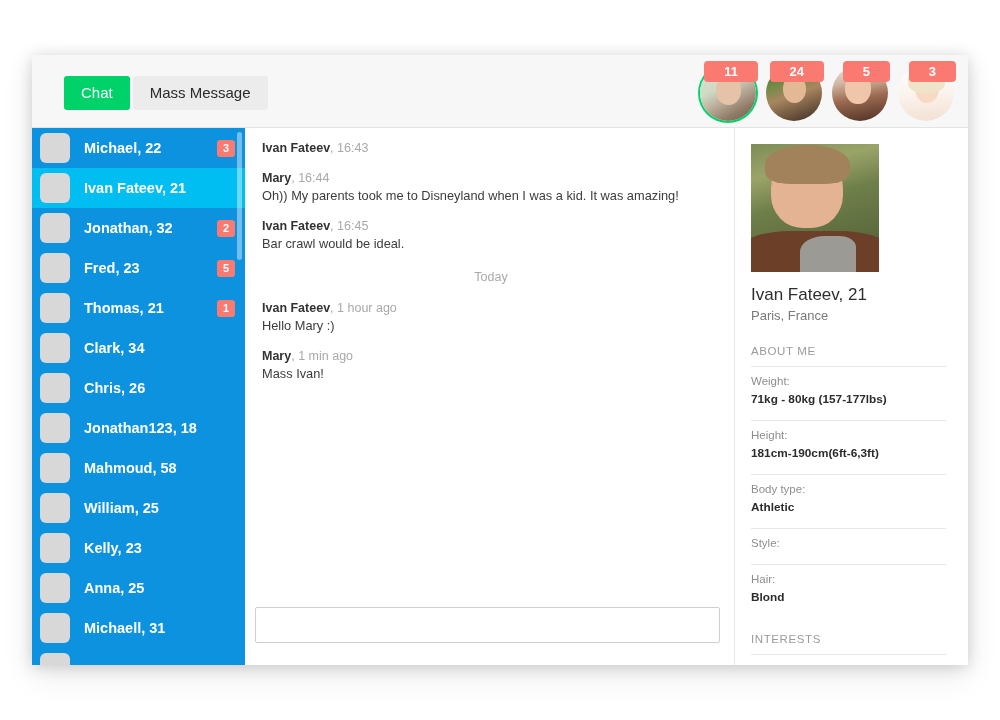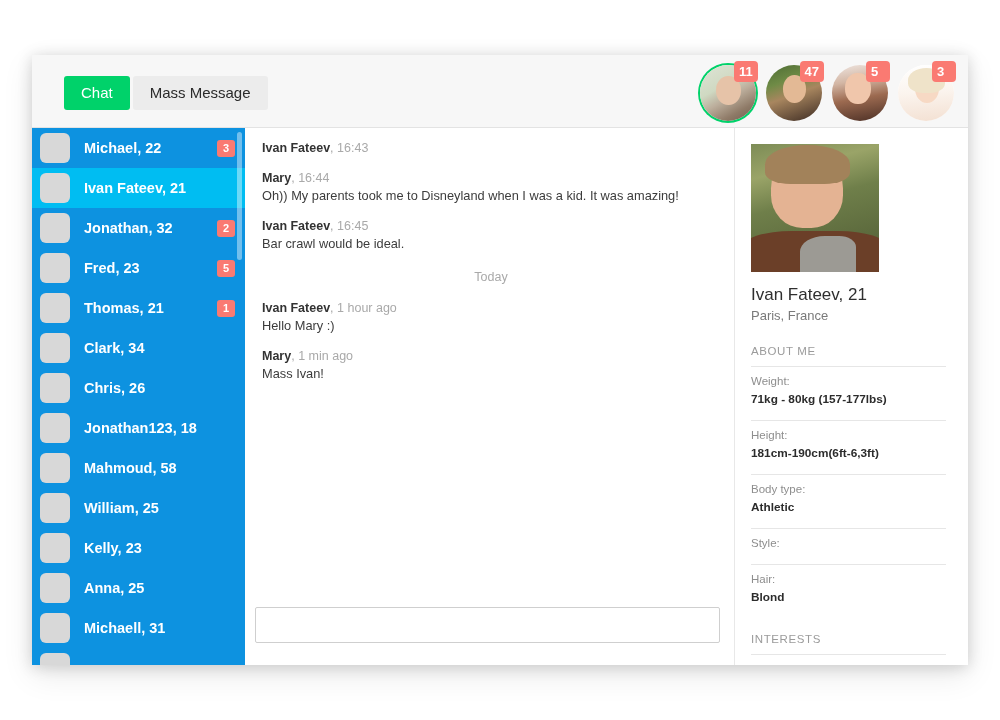--- a/index.html
+++ b/index.html
@@ -80,26 +80,26 @@
   .avatar-wrap.active .avatar-circle {
     box-shadow: 0 0 0 2px #00d26a;
   }
   .avatar-badge {
     position: absolute;
     top: -4px;
     right: -2px;
     min-width: 24px;
     height: 21px;
     line-height: 21px;
-    padding: 0 5px;
+    padding: 0 20px;
     background: #fa7a72;
     color: #ffffff;
     font-size: 13px;
     font-weight: bold;
-    text-align: left;
+    text-align: right;
     border-radius: 4px;
     z-index: 3;
   }
 
   
   .ph { position: absolute; inset: 0; }
   .ph-a { background: linear-gradient(150deg,#dfe4d6 0%,#cfd9c2 38%,#bcae9c 56%,#8f7b68 78%,#6d5a4a 100%); }
   .ph-a::after { content:""; position:absolute; left:28%; top:20%; width:46%; height:52%; border-radius:48%; background:#e6c3a8; }
   .ph-b { background: linear-gradient(160deg,#4c6b33 0%,#6f8b46 30%,#a8865f 52%,#3b2a22 100%); }
   .ph-b::after { content:""; position:absolute; left:30%; top:17%; width:42%; height:50%; border-radius:48%; background:#e3b995; }
@@ -325,21 +325,21 @@
         <div class="avatar-wrap active">
           <div class="avatar-circle">
             <div class="ph ph-a"></div>
           </div>
           <div class="avatar-badge">11</div>
         </div>
         <div class="avatar-wrap">
           <div class="avatar-circle">
             <div class="ph ph-b"></div>
           </div>
-          <div class="avatar-badge">47</div>
+          <div class="avatar-badge">24</div>
         </div>
         <div class="avatar-wrap">
           <div class="avatar-circle">
             <div class="ph ph-c"></div>
           </div>
           <div class="avatar-badge">5</div>
         </div>
         <div class="avatar-wrap">
           <div class="avatar-circle">
             <div class="ph ph-d"></div>

